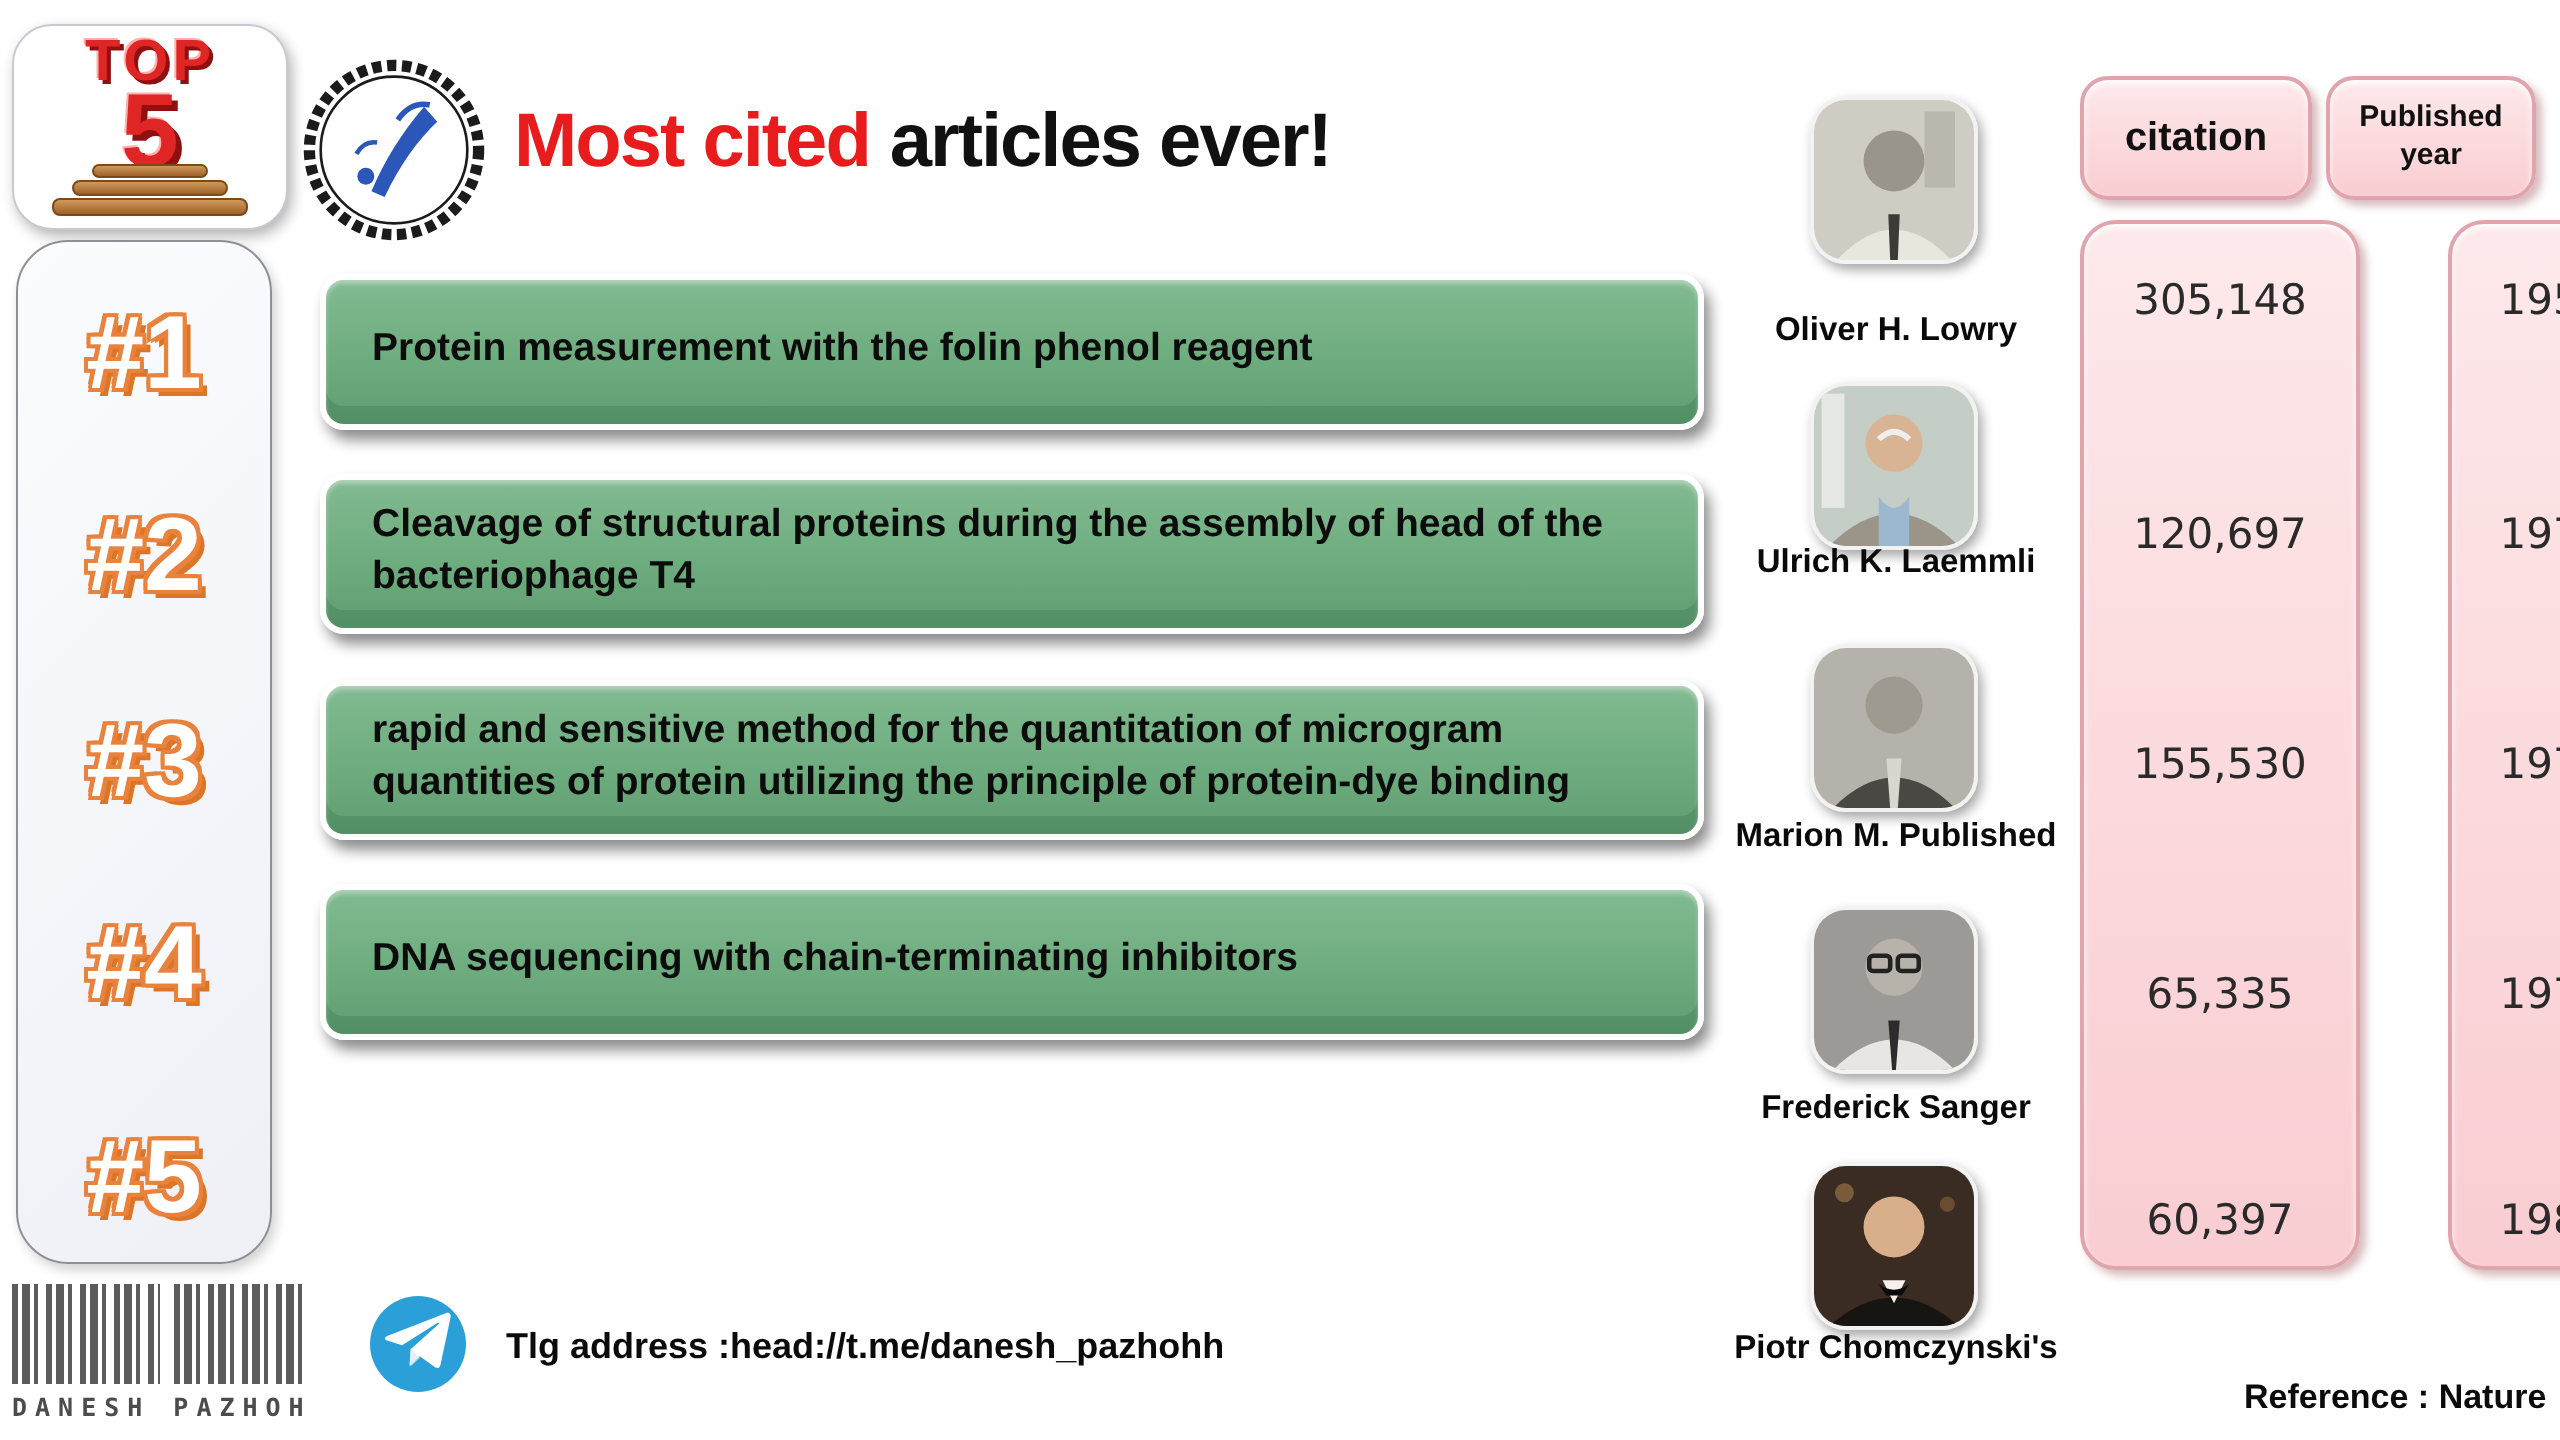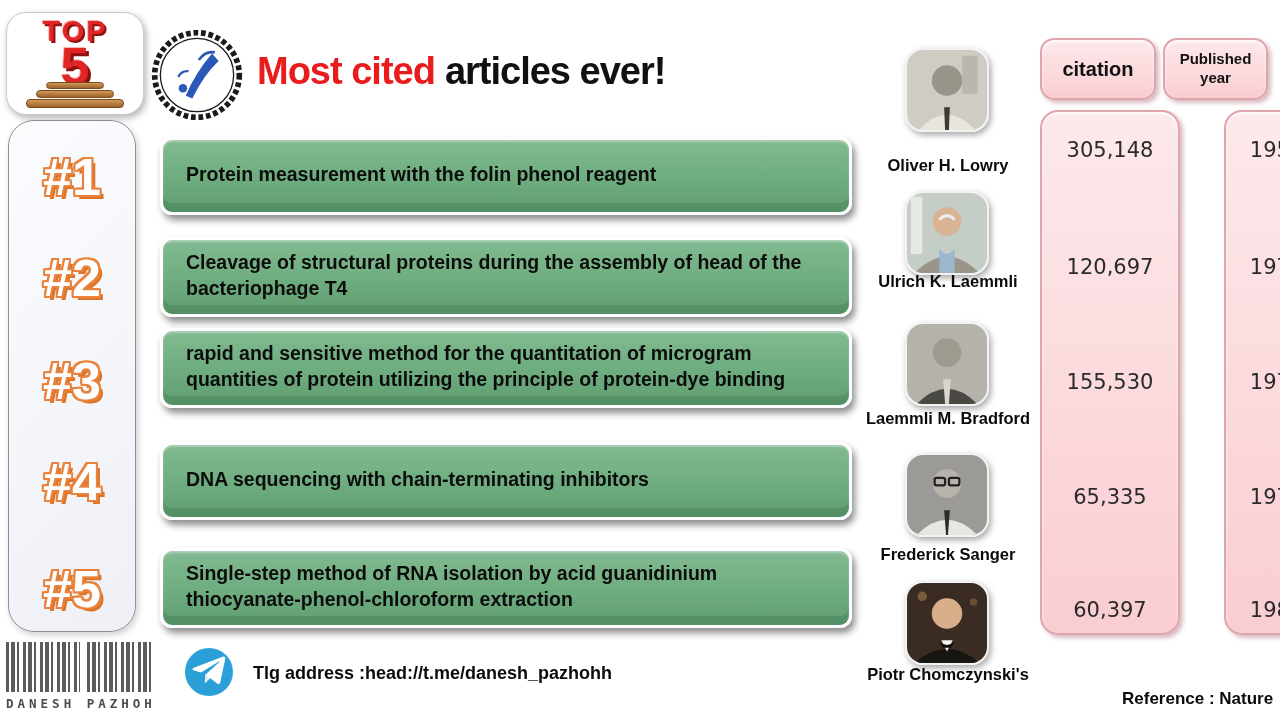--- a/index.html
+++ b/index.html
@@ -64,21 +64,21 @@
     border:3px solid #ffffff; border-radius:12px;
     box-shadow:3px 5px 7px rgba(0,0,0,0.45),
                inset 0 2px 2px rgba(255,255,255,0.35),
                inset 0 -9px 0 rgba(30,80,45,0.18);
     display:flex; align-items:center;
     padding:6px 20px 8px 23px;
     font-size:19.5px; font-weight:bold; color:#0c0c0c; line-height:1.32;
   }
   .ab1 { top:137px; height:78px; }
   .ab2 { top:237px; height:80px; }
-  .ab3 { top:328px; height:80px; }
+  .ab3 { top:340px; height:80px; }
   .ab4 { top:442px; height:78px; }
   .ab5 { top:548px; height:80px; }
 
   
   .photo {
     position:absolute; left:905px; width:84px; height:84px; border-radius:18px;
     overflow:hidden; border:2px solid #f2f2f2;
     box-shadow:2px 3px 6px rgba(0,0,0,0.35);
   }
   .photo svg { display:block; width:100%; height:100%; }
@@ -174,23 +174,20 @@
     </div>
   <div class="article-box ab2">
       <span>Cleavage of structural proteins during the assembly of head of the bacteriophage T4</span>
     </div>
   <div class="article-box ab3">
       <span>rapid and sensitive method for the quantitation of microgram quantities of protein utilizing the principle of protein-dye binding</span>
     </div>
   <div class="article-box ab4">
       <span>DNA sequencing with chain-terminating inhibitors</span>
     </div>
-  <div class="article-box ab5">
-      <span>Single-step method of RNA isolation by acid guanidinium thiocyanate-phenol-chloroform extraction</span>
-    </div>
 
   <div class="photo ph1">
     <svg viewBox="0 0 84 84">
       <rect width="84" height="84" fill="#cfccc4"></rect>
       <rect x="58" y="6" width="16" height="40" fill="#bab7ae"></rect>
       <circle cx="42" cy="32" r="16" fill="#9a958a"></circle>
       <path d="M12 84 Q42 52 72 84 Z" fill="#e9e6de"></path>
       <path d="M39 60 L45 60 L44 84 L40 84 Z" fill="#3d3b37"></path>
     </svg>
   </div>
@@ -229,21 +226,21 @@
       <circle cx="70" cy="20" r="4" fill="#6a4c30"></circle>
       <circle cx="42" cy="32" r="16" fill="#d9ae8a"></circle>
       <path d="M8 84 Q42 54 76 84 Z" fill="#171512"></path>
       <path d="M36 60 L48 60 L42 72 Z" fill="#f4f1ec"></path>
       <path d="M34 62 q8 6 16 0 l-4 6 l-8 0 Z" fill="#0a0a0a"></path>
     </svg>
   </div>
 
   <div class="sci-name nm1">Oliver H. Lowry</div>
   <div class="sci-name nm2">Ulrich K. Laemmli</div>
-  <div class="sci-name nm3">Laemmli M. Bradford</div>
+  <div class="sci-name nm3">Marion M. Published</div>
   <div class="sci-name nm4">Frederick Sanger</div>
   <div class="sci-name nm5">Piotr Chomczynski's</div>
 
   <div class="pink hdr-citation">citation</div>
   <div class="pink hdr-year">Published year</div>
 
   <div class="pink col-citation">
     <div class="cell c1">305,148</div>
     <div class="cell c2">120,697</div>
     <div class="cell c3">155,530</div>

